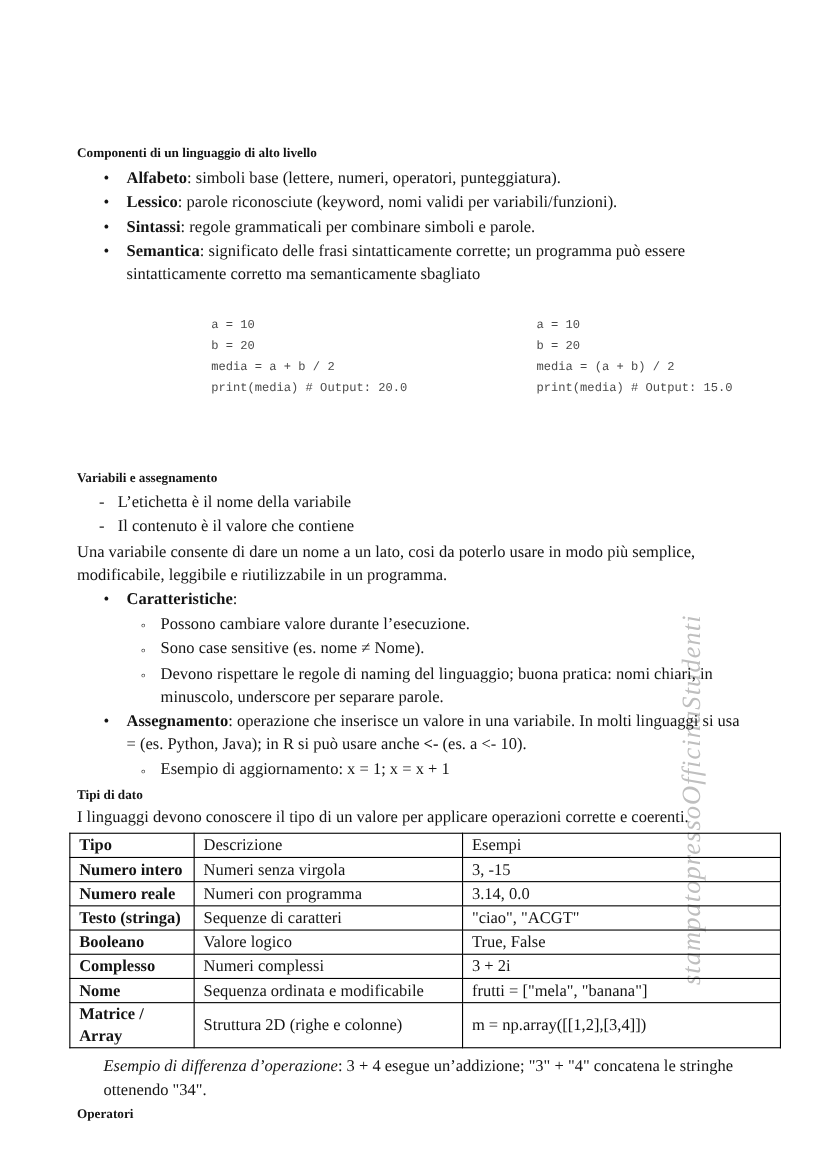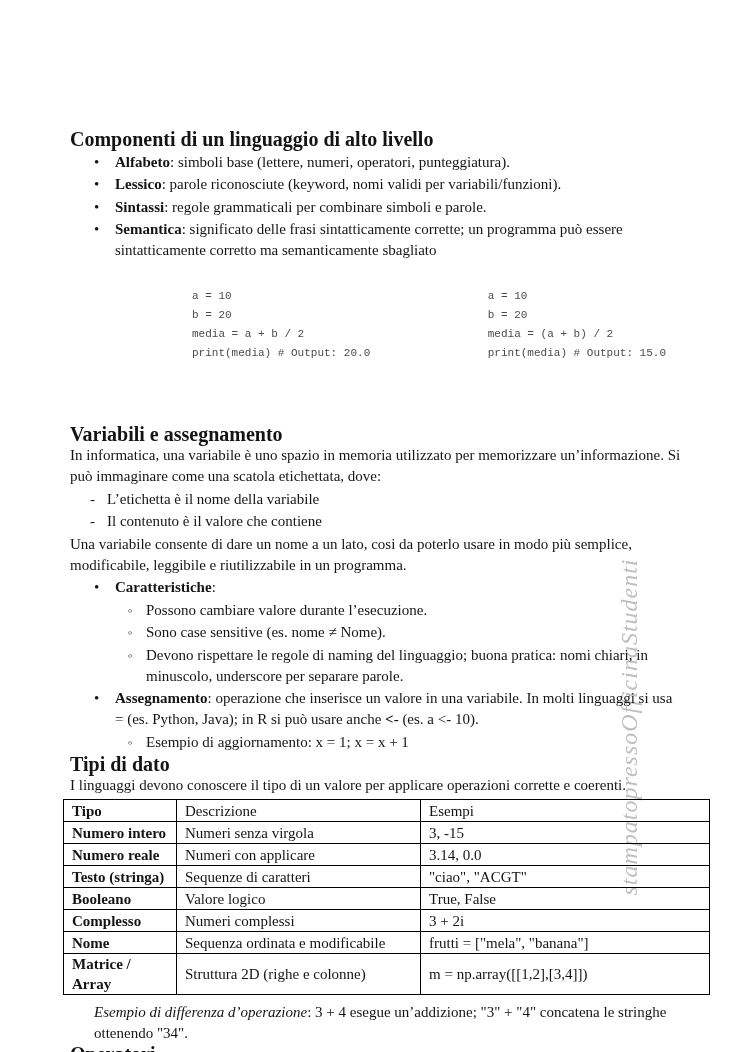--- a/index.html
+++ b/index.html
@@ -8,21 +8,21 @@
     width: 744px;
     height: 1052px;
     background: #ffffff;
     color: #141414;
     font-family: "Liberation Serif", serif;
     font-size: 15px;
     line-height: 21px;
     overflow: hidden;
   }
   .content { position: absolute; left: 70px; top: 129px; width: 612px; z-index: 1; }
-  .heading { font-weight: bold; font-size: 20px; margin: 0; }
+  .heading { font-weight: bold; font-size: 12px; margin: 0; }
   .para { margin: 0; }
   .spacer-code { margin-top: 10px; }
   .h-gap { margin-top: 45px; }
   
   .ul { margin: 0; padding: 0; list-style: none; }
   .li { display: flex; margin: 1.5px 0; }
   .m1 { flex: 0 0 21px; margin-left: 24px; }
   .md { flex: 0 0 17px; margin-left: 20px; }
   .m2 { flex: 0 0 18px; margin-left: 58px; font-size: 13px; }
   .li-text { flex: 1; }
@@ -112,21 +112,20 @@
 b = 20
 media = a + b / 2
 print(media) # Output: 20.0</pre>
       <pre class="code">a = 10
 b = 20
 media = (a + b) / 2
 print(media) # Output: 15.0</pre>
     </div>
 
     <p class="heading h-gap">Variabili e assegnamento</p>
-    <p class="para">In informatica, una variabile è uno spazio in memoria utilizzato per memorizzare un’informazione. Si può immaginare come una scatola etichettata, dove:</p>
     <div class="ul">
       <div class="li">
         <span class="md">-</span>
         <span class="li-text">L’etichetta è il nome della variabile</span>
       </div>
       <div class="li">
         <span class="md">-</span>
         <span class="li-text">Il contenuto è il valore che contiene</span>
       </div>
     </div>
@@ -169,21 +168,21 @@
         <th class="c1">Descrizione</th>
         <th class="c2">Esempi</th>
       </tr>
       <tr>
         <td class="c0">Numero intero</td>
         <td class="c1">Numeri senza virgola</td>
         <td class="c2">3, -15</td>
       </tr>
       <tr>
         <td class="c0">Numero reale</td>
-        <td class="c1">Numeri con applicare</td>
+        <td class="c1">Numeri con programma</td>
         <td class="c2">3.14, 0.0</td>
       </tr>
       <tr>
         <td class="c0">Testo (stringa)</td>
         <td class="c1">Sequenze di caratteri</td>
         <td class="c2">"ciao", "ACGT"</td>
       </tr>
       <tr>
         <td class="c0">Booleano</td>
         <td class="c1">Valore logico</td>

